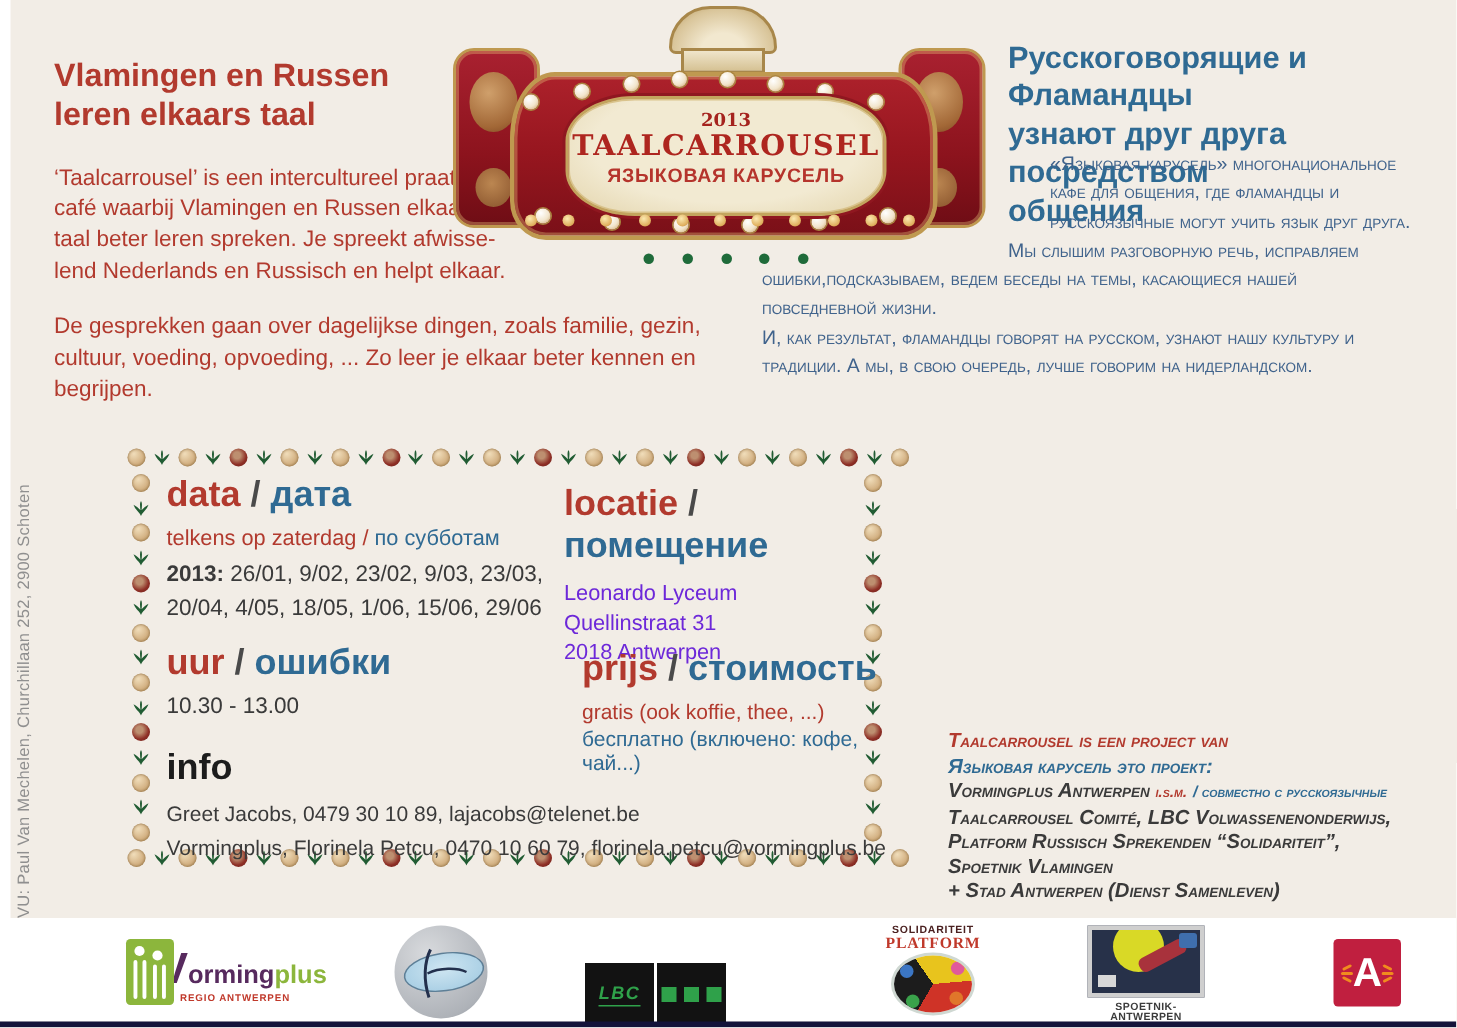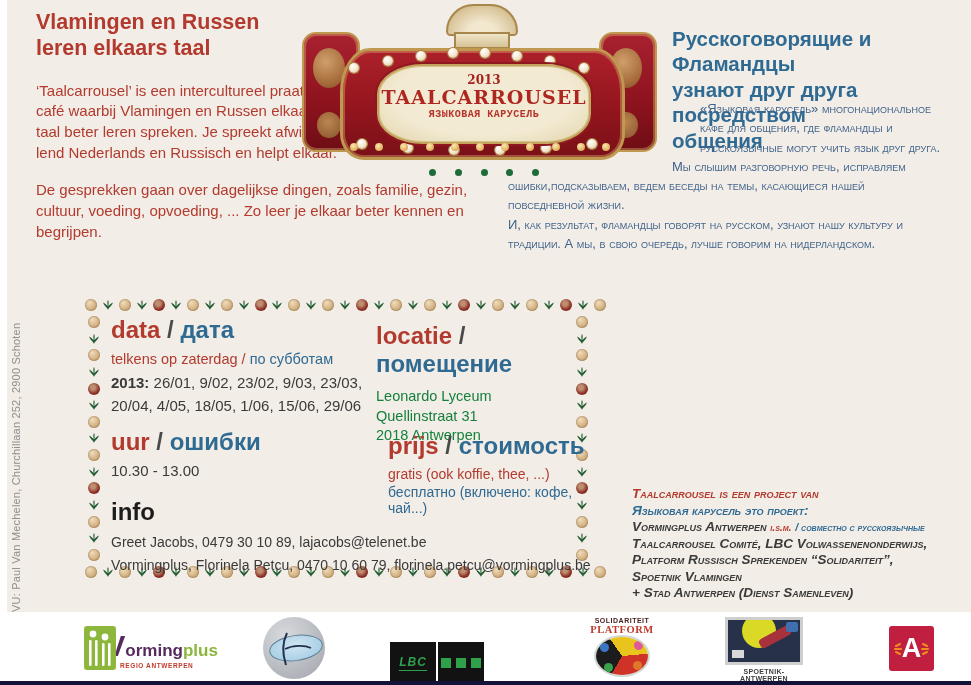--- a/index.html
+++ b/index.html
@@ -6,21 +6,21 @@
   .stage{position:relative;width:971px;height:685px;overflow:hidden;background:#f2ede6;
          font-family:"Liberation Sans",sans-serif;color:#3a3a3a;}
   .abs{position:absolute;}
 
   
   .edge-left{left:0;top:0;width:7px;height:612px;background:#ffffff;}
   .vu{left:10px;top:612px;transform:rotate(-90deg);transform-origin:0 0;
       font-size:11px;color:#8f8f8f;white-space:nowrap;letter-spacing:.2px;}
 
   
-  .left-col{left:36px;top:10px;width:470px;}
+  .left-col{left:36px;top:38px;width:470px;}
   .nl-heading{color:#b23a2e;font-size:21.5px;font-weight:bold;line-height:1.2;}
   .nl-para{color:#b23a2e;font-size:15px;line-height:1.38;}
   .nl-p1{margin-top:19px;}
   .nl-p2{margin-top:17px;}
 
   
   .ru-heading{left:672px;top:26px;width:300px;color:#2f6a93;font-size:20.5px;
               font-weight:bold;line-height:1.24;}
   .ru-body{color:#40638c;font-variant:small-caps;font-size:13px;line-height:19.3px;}
   .ru-pA{left:700px;top:99px;width:280px;}
@@ -49,21 +49,21 @@
            border:3px solid #bf9950;border-radius:30px 30px 24px 24px / 44px 44px 26px 26px;
            box-shadow:inset 0 0 0 2px rgba(236,204,126,.35);margin-top:12px;}
   .bn-panel{position:absolute;left:34px;top:13px;width:210px;height:76px;text-align:center;
             background:radial-gradient(ellipse at 50% 40%,#f2ead2 60%,#e3d4ab 100%);
             border:2px solid #c3a45e;border-radius:46px/30px;
             box-shadow:0 0 0 2px #8f1720, inset 0 0 0 1px #d9c38c;}
   .bn-year{margin-top:7px;font-size:12px;font-weight:bold;color:#a5231e;
            font-family:"DejaVu Serif",serif;}
   .bn-title{font-size:19px;font-weight:bold;color:#ae261f;letter-spacing:1px;
             font-family:"DejaVu Serif",serif;line-height:1.15;}
-  .bn-sub{font-size:10px;font-weight:bold;color:#b5342c;letter-spacing:.5px;font-family:Liberation Mono, monospace;}
+  .bn-sub{font-size:13px;font-weight:bold;color:#b5342c;letter-spacing:.5px;}
   .pearl{position:absolute;width:10px;height:10px;border-radius:50%;
          background:radial-gradient(circle at 35% 30%,#ffffff,#f2e5cc 55%,#c9a266);
          box-shadow:0 0 0 1px #a9853f;}
   .bulbs{position:absolute;left:48px;top:141px;width:260px;display:flex;justify-content:space-between;}
   .bulb{width:8px;height:8px;border-radius:50%;
         background:radial-gradient(circle at 40% 35%,#fbe9b0,#e0b05f 65%,#b4813a);}
   .greens{position:absolute;left:86px;top:118px;width:110px;display:flex;justify-content:space-between;}
   .green-dot{width:7px;height:7px;border-radius:50%;background:#1f6b3a;}
 
   
@@ -84,21 +84,21 @@
   .sprig-ornament path{fill:#215c33;}
 
   .sec{position:absolute;}
   .sec-h{font-size:24px;font-weight:bold;}
   .c-red{color:#b23a2e;} .c-blue{color:#2f6a93;} .c-dark{color:#3a3a3a;}
   .slash-h{color:#4a4a4a;font-weight:bold;}
   .sec-data{left:26px;top:18px;width:300px;}
   .sec-data .sub{margin-top:7px;font-size:14.5px;}
   .sec-data .dates{margin-top:4px;font-size:15px;line-height:23px;color:#3a3a3a;white-space:nowrap;}
   .sec-locatie{left:291px;top:24px;}
-  .addr{margin-top:9px;font-size:14.5px;line-height:19.5px;color:#15803d;}
+  .addr{margin-top:9px;font-size:14.5px;line-height:19.5px;color:#6d28d9;}
   .sec-uur{left:26px;top:130px;}
   .time{margin-top:6px;font-size:15px;color:#3a3a3a;}
   .sec-prijs{left:303px;top:134px;}
   .prijs-nl{margin-top:6px;font-size:14px;color:#b23a2e;}
   .prijs-ru{margin-top:2px;font-size:14px;color:#2f6a93;}
   .sec-info{left:26px;top:200px;}
   .sec-info .sec-h{color:#1c1c1c;}
   .info-line{font-size:14px;line-height:23px;color:#3a3a3a;white-space:nowrap;}
   .info-line.first{margin-top:5px;}
 

